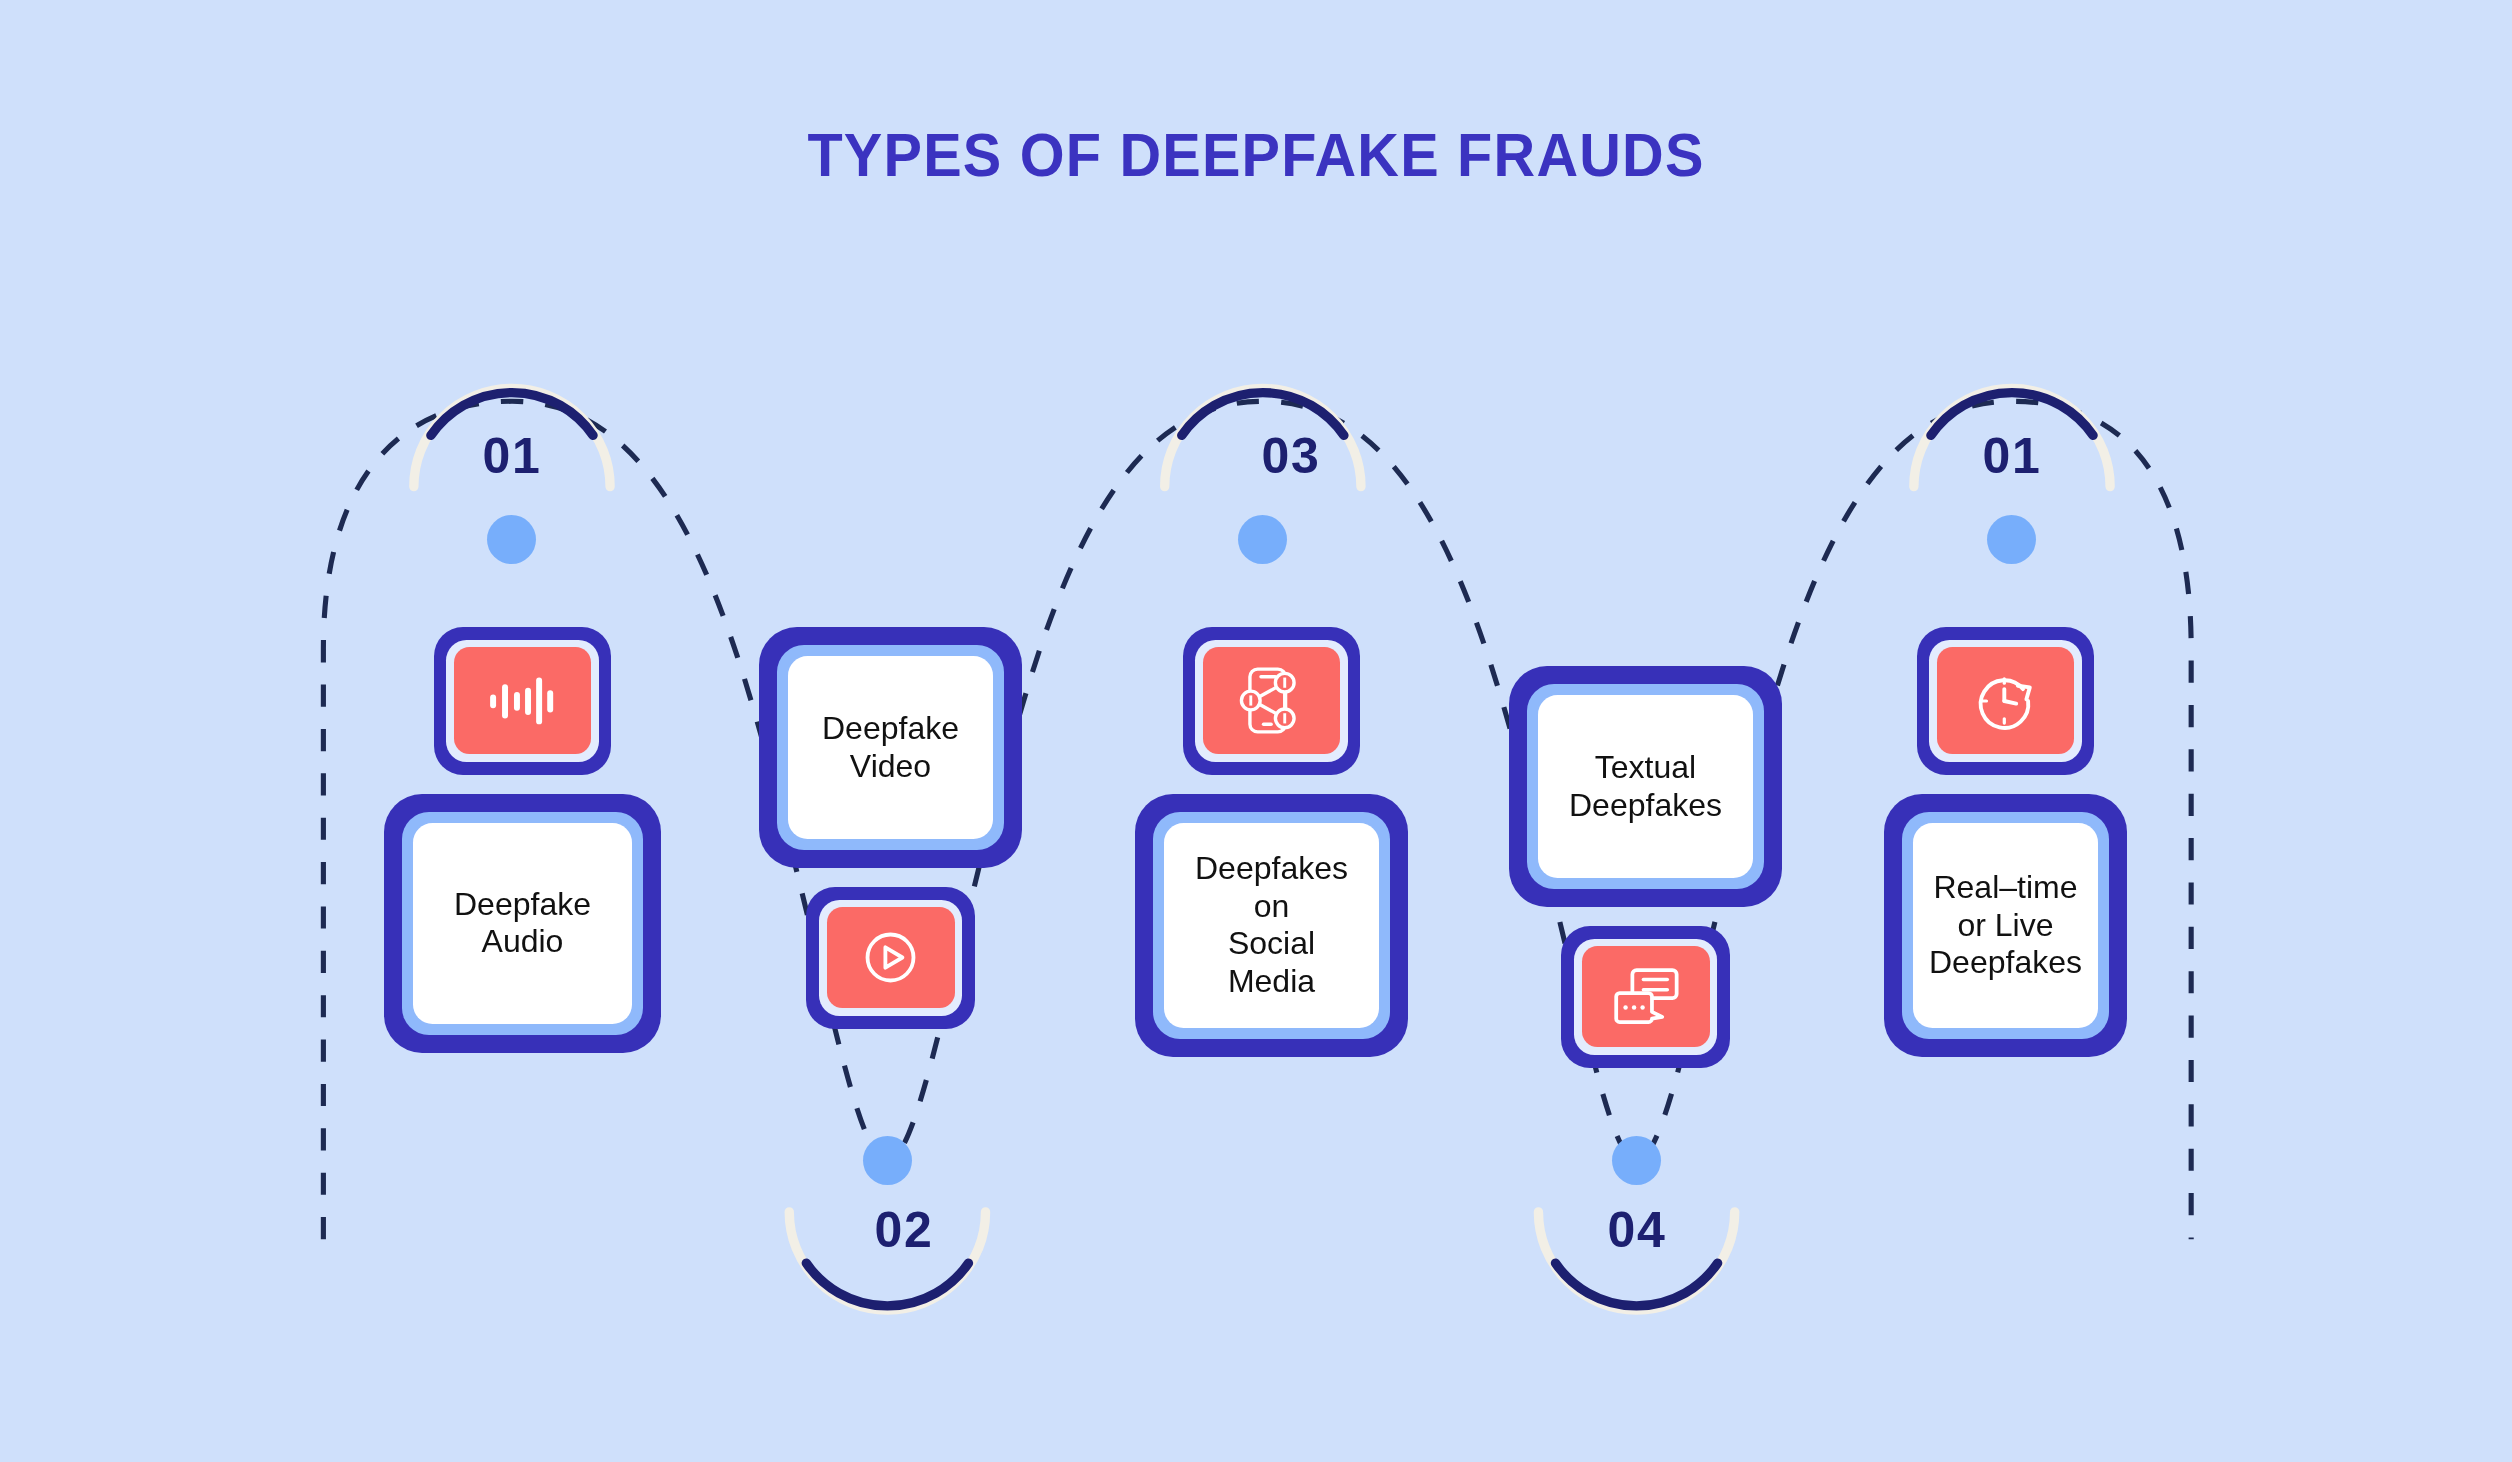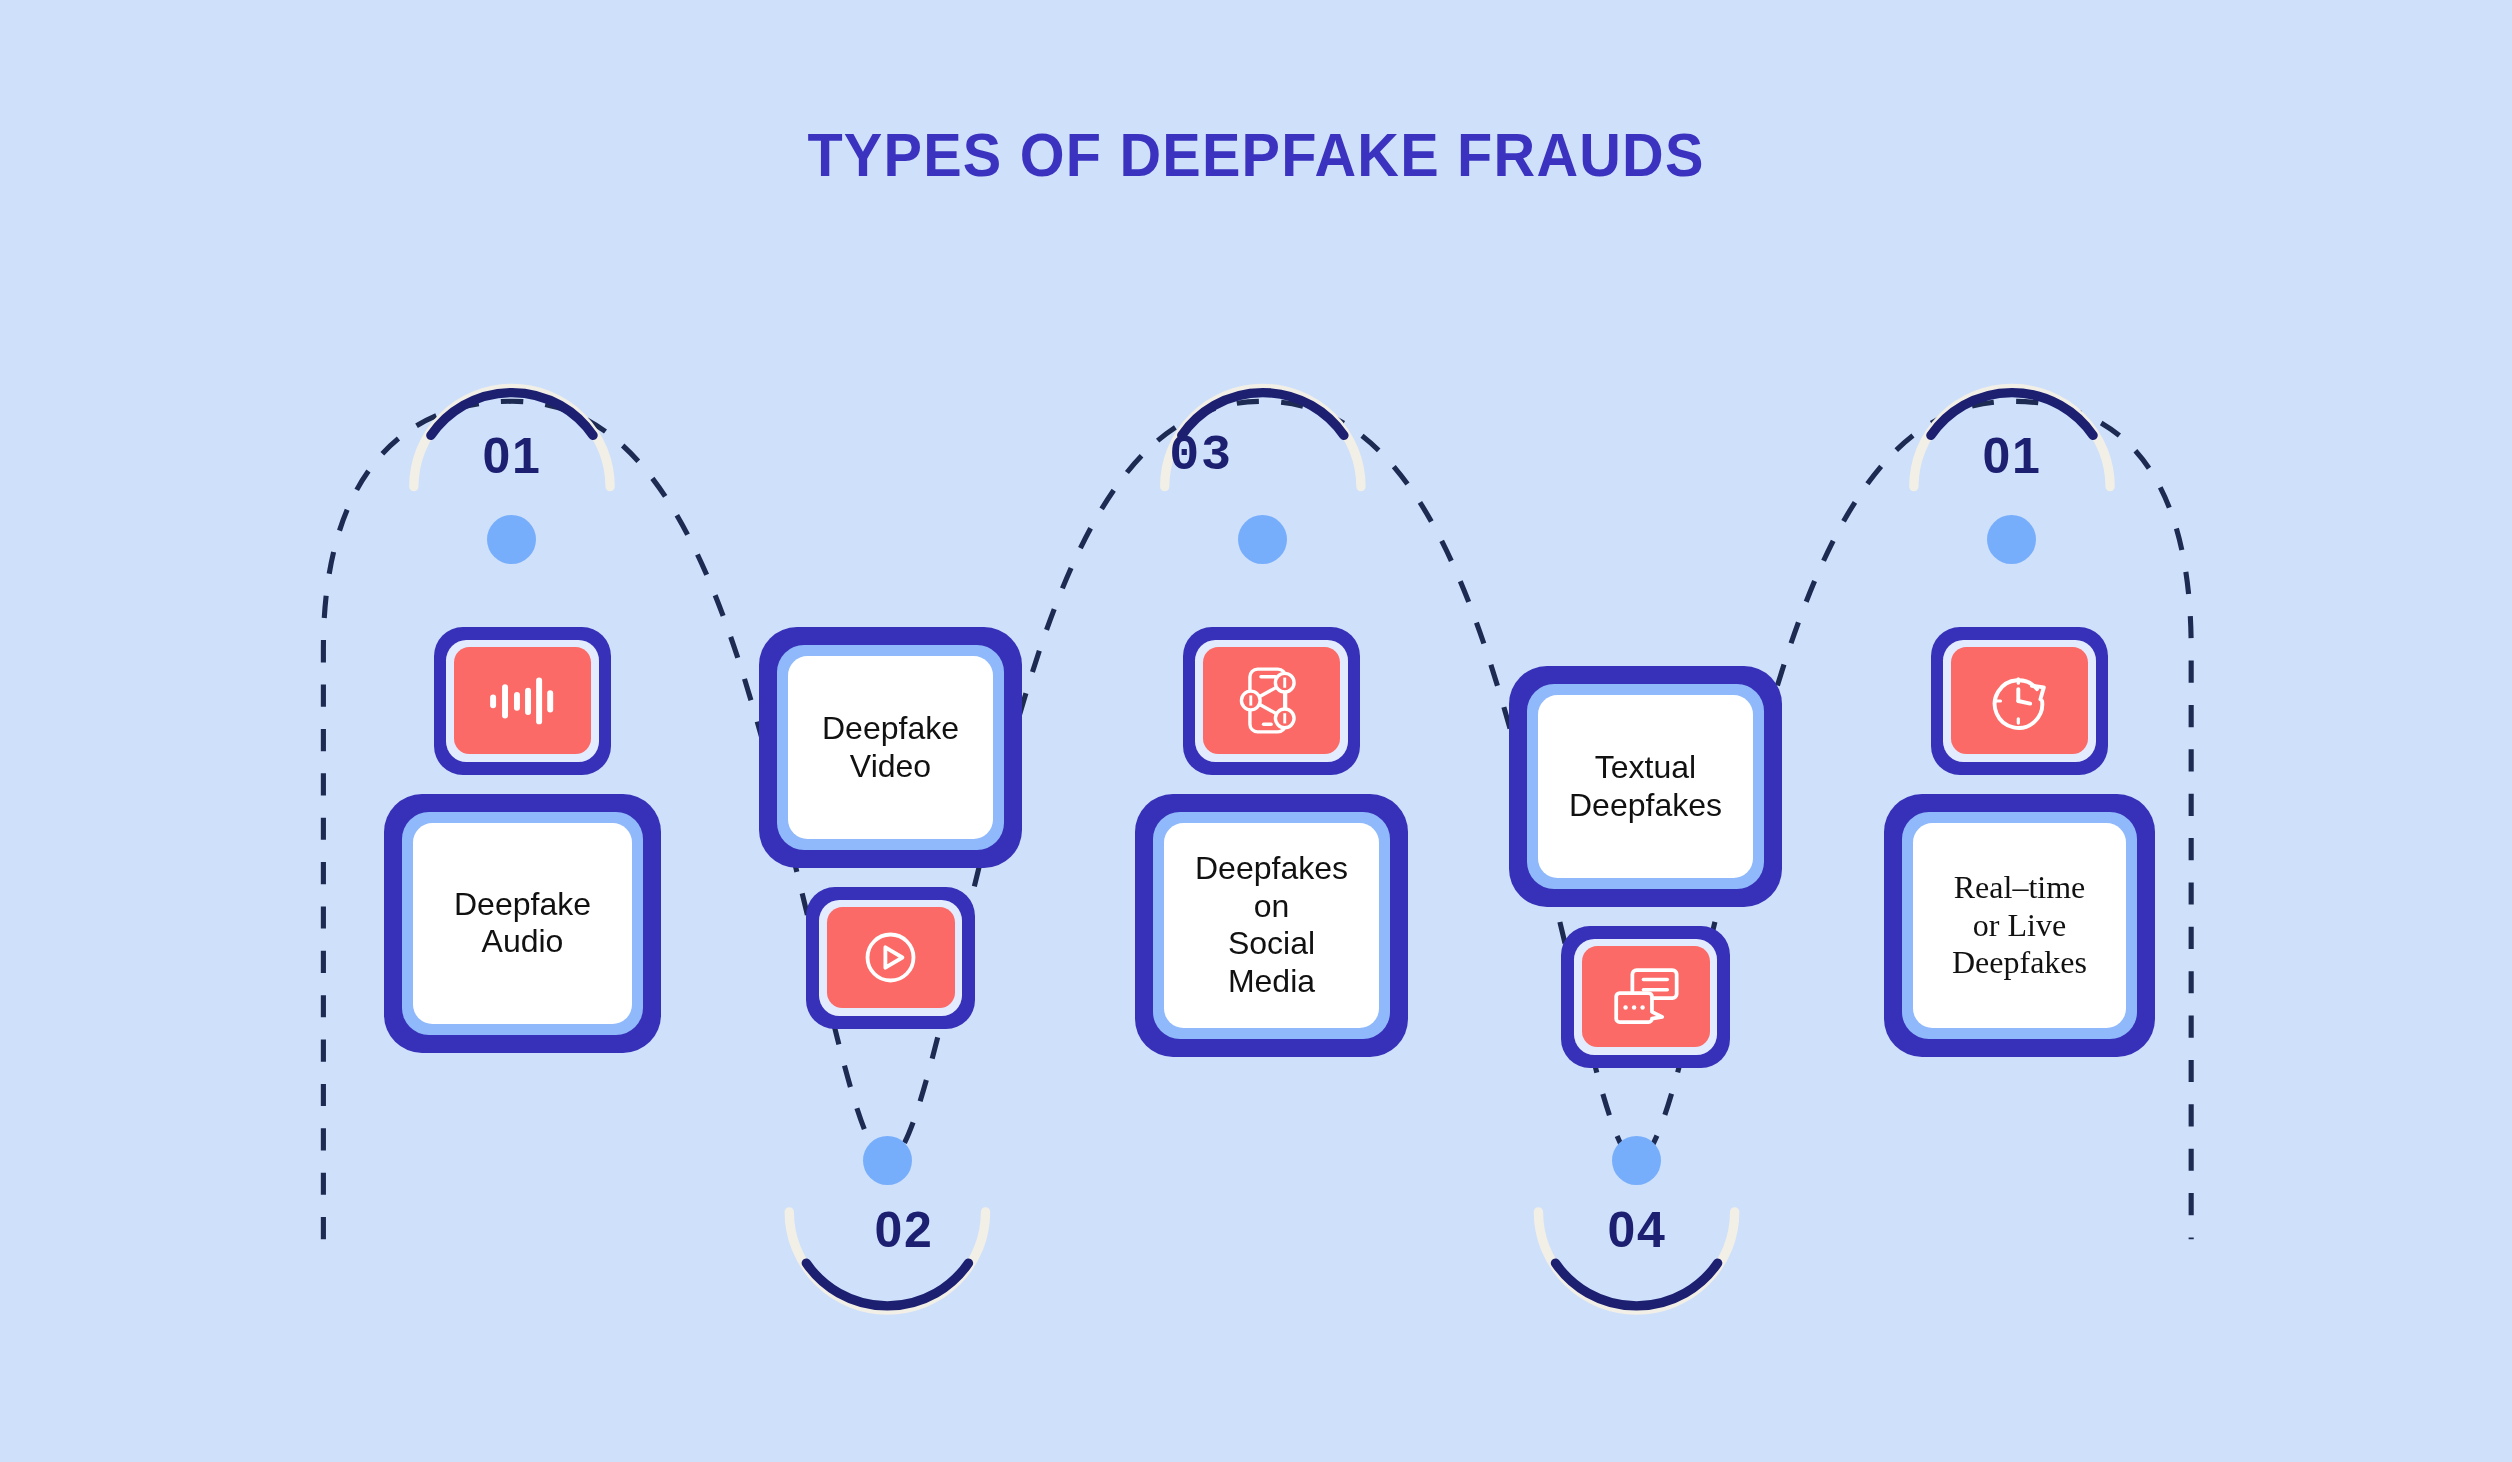--- a/index.html
+++ b/index.html
@@ -95,21 +95,21 @@
   
   .g1 .icon-card .inner{width:137px;height:107px;}
   .g1 .text-card .inner{width:219px;height:201px;}
   .g2 .icon-card .inner{width:128px;height:101px;}
   .g2 .text-card .inner{width:205px;height:183px;}
   .g3 .icon-card .inner{width:137px;height:107px;}
   .g3 .text-card .inner{width:215px;height:205px;}
   .g4 .icon-card .inner{width:128px;height:101px;}
   .g4 .text-card .inner{width:215px;height:183px;}
   .g5 .icon-card .inner{width:137px;height:107px;}
-  .g5 .text-card .inner{width:213px;height:205px;font-family:Liberation Serif, serif;}
+  .g5 .text-card .inner{width:185px;height:205px;}
 
   .gap-a{height:19px;}
   .gap-b{height:19px;}
 
   svg.gi{display:block;}
 </style>
 </head>
 <body>
 
 <div id="stage">
@@ -159,21 +159,21 @@
   </svg>
 
   <div class="dot" style="left:487px;top:515px;"></div>
   <div class="dot" style="left:863px;top:1136px;"></div>
   <div class="dot" style="left:1238px;top:515px;"></div>
   <div class="dot" style="left:1612px;top:1136px;"></div>
   <div class="dot" style="left:1987px;top:515px;"></div>
 
   <div class="step-num" style="left:418px;top:427px;">01</div>
   <div class="step-num" style="left:810px;top:1201px;">02</div>
-  <div class="step-num" style="left:1107px;top:427px;font-family:Liberation Mono, monospace;">03</div>
+  <div class="step-num" style="left:1197px;top:427px;">03</div>
   <div class="step-num" style="left:1543px;top:1201px;">04</div>
   <div class="step-num" style="left:1918px;top:427px;">01</div>
 
   <div class="grp g1" style="left:384px;top:627px;">
     <div class="icon-card">
       <div class="ring">
         <div class="inner">
           <svg class="gi" width="75" height="67" viewBox="0 0 88 78">
             <g fill="#ffffff">
               <rect x="6" y="32" width="7" height="16" rx="3.5"></rect>

